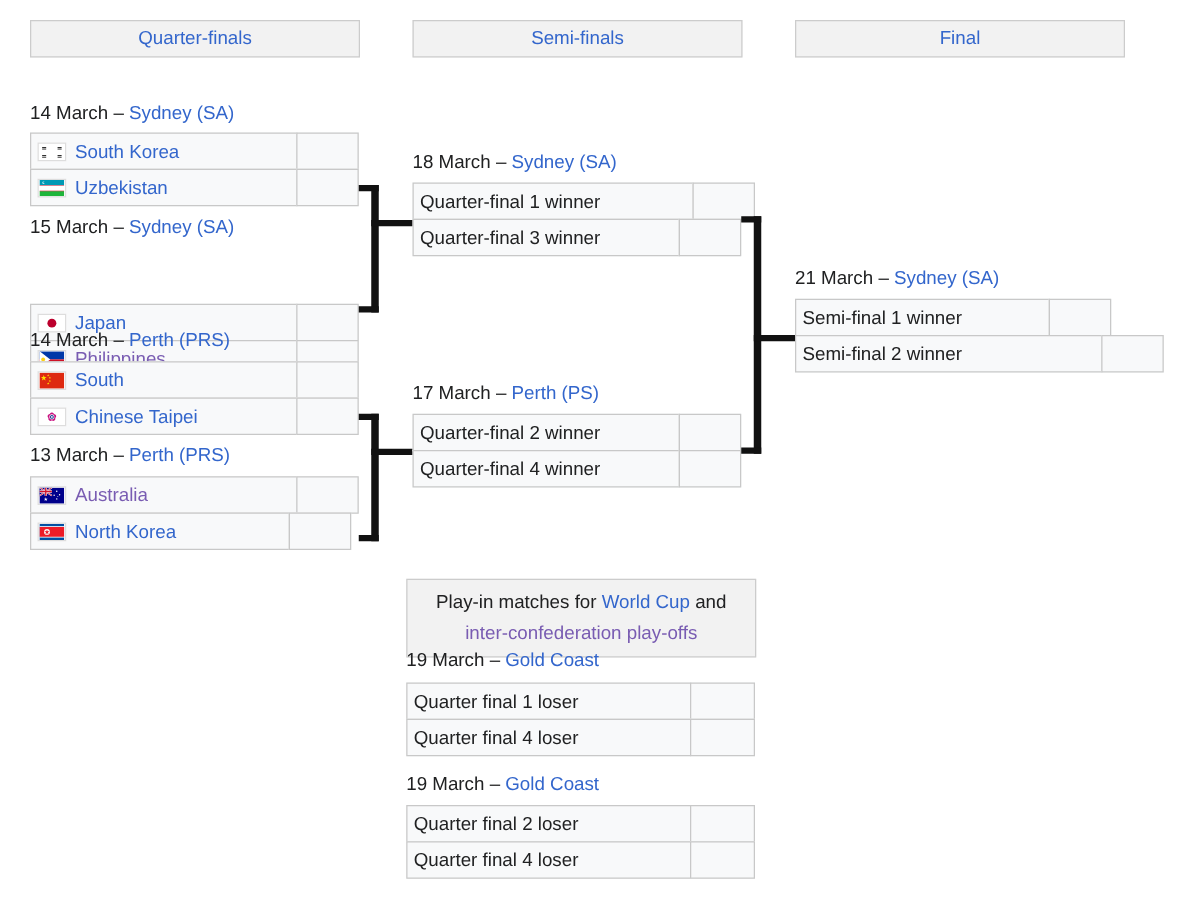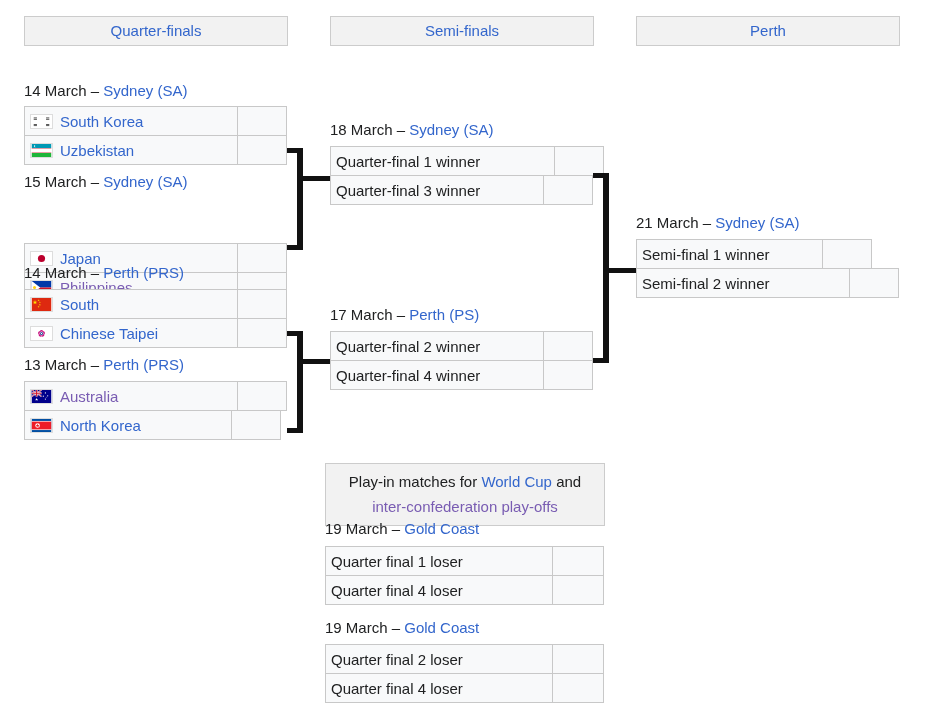--- a/index.html
+++ b/index.html
@@ -110,21 +110,21 @@
 </head>
 <body>
 
 <div class="round-header" style="left:24px; top:16px; width:264px;">
   <span>Quarter-finals</span>
 </div>
 <div class="round-header" style="left:330px; top:16px; width:264px;">
   <span>Semi-finals</span>
 </div>
 <div class="round-header" style="left:636px; top:16px; width:264px;">
-  <span>Perth</span>
+  <span>Final</span>
 </div>
 
 <div class="match-date" style="left:24px; top:81px;">
   <span>14 March</span>
   <span class="dash">–</span>
   <span class="venue">Sydney (SA)</span>
 </div>
 <div class="match-table" style="left:24px; top:106px;">
   <div class="row">
     <div class="cell-team" style="width:214px;">
@@ -381,29 +381,29 @@
 <div class="conn" style="left:593px; top:358px; width:16px; height:5px;"></div>
 <div class="conn" style="left:603px; top:268px; width:36px; height:5px;"></div>
 
 <div class="match-date" style="left:636px; top:213px;">
   <span>21 March</span>
   <span class="dash">–</span>
   <span class="venue">Sydney (SA)</span>
 </div>
 <div class="match-table" style="left:636px; top:239px;">
   <div class="row">
-    <div class="cell-team" style="width:187px;">
+    <div class="cell-team" style="width:204px;">
       <span class="plain-name">Semi-final 1 winner</span>
     </div>
     <div class="cell-score" style="width:50px; margin-left:-1px;">
       <span></span>
     </div>
   </div>
   <div class="row">
-    <div class="cell-team" style="width:214px;">
+    <div class="cell-team" style="width:246px;">
       <span class="plain-name">Semi-final 2 winner</span>
     </div>
     <div class="cell-score" style="width:50px; margin-left:-1px;">
       <span></span>
     </div>
   </div>
 </div>
 
 <div class="playin-caption" style="left:325px; top:463px; width:280px;">
   <span>Play-in matches for </span><span class="lnk">World Cup</span><span> and</span><br>

